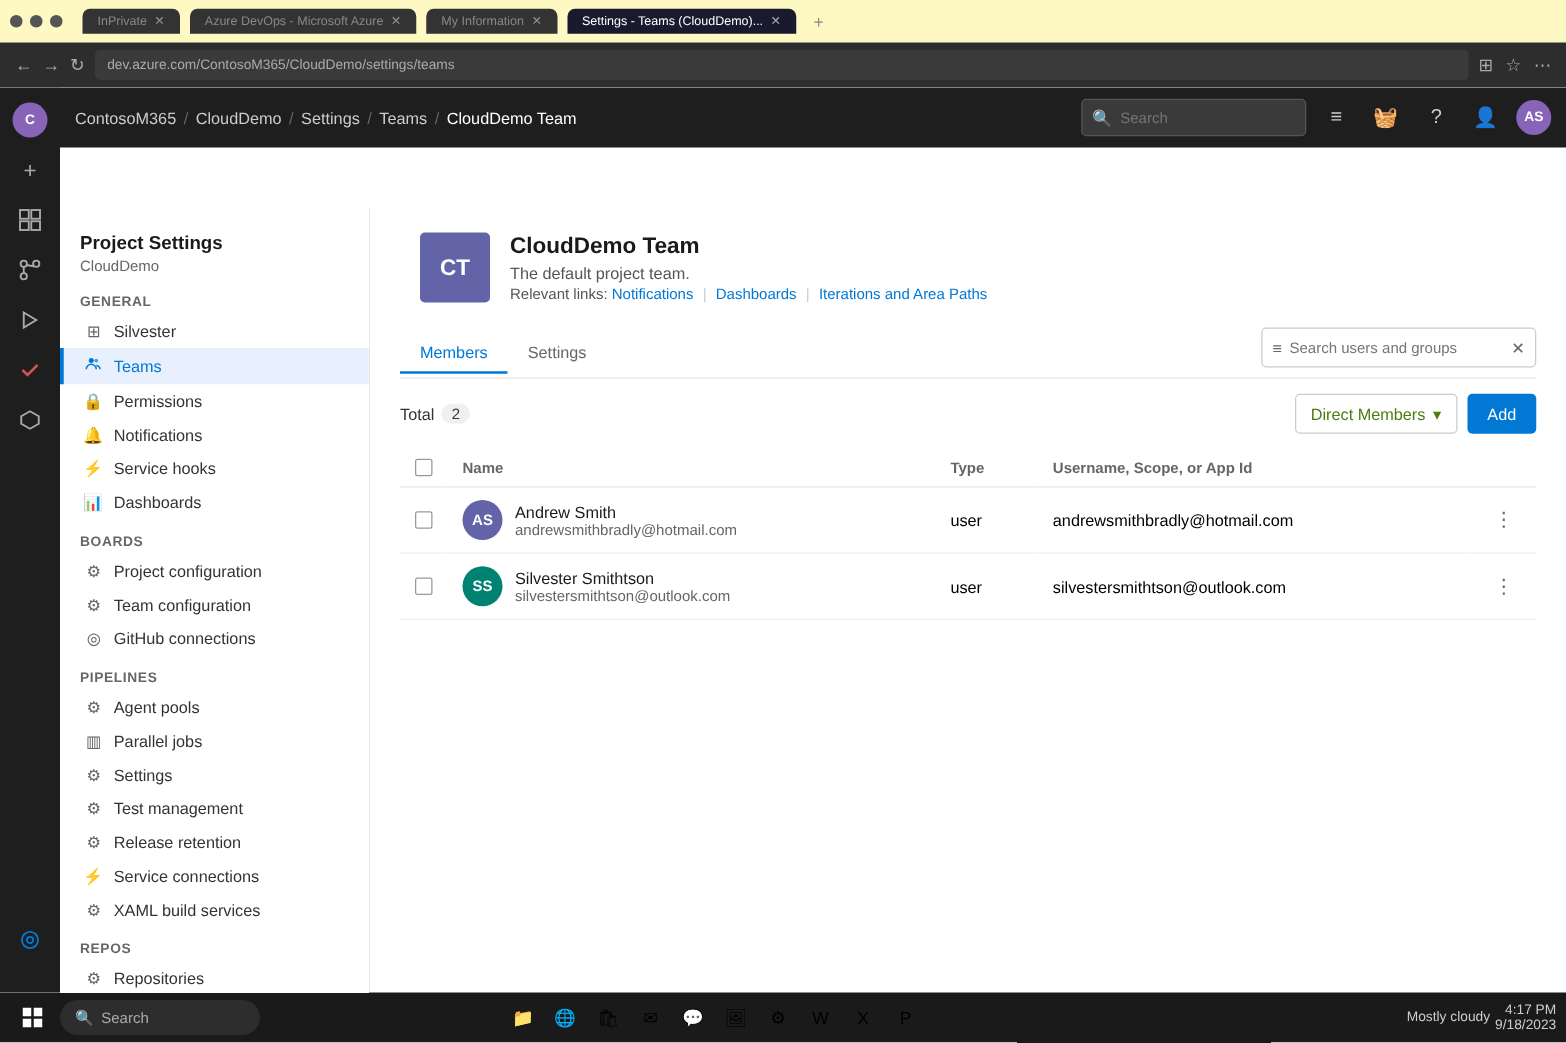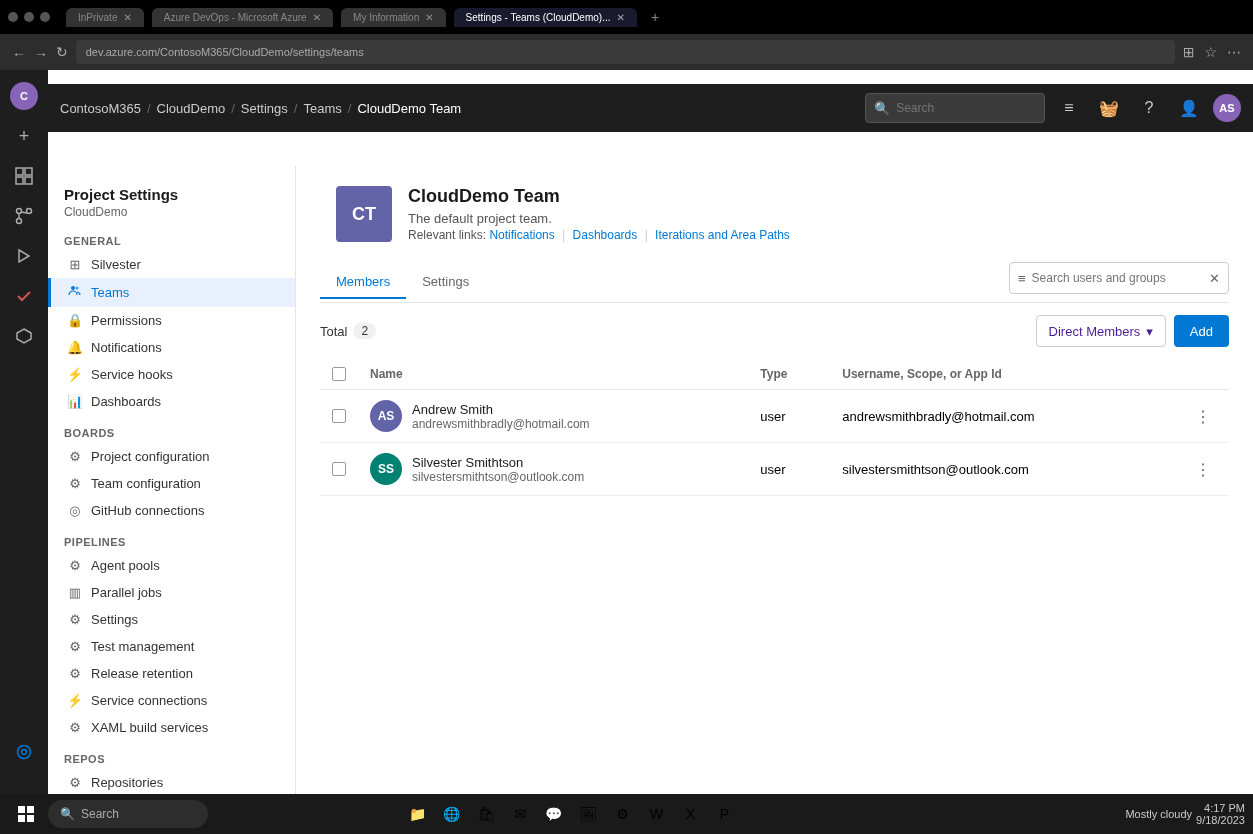--- a/index.html
+++ b/index.html
@@ -1,19 +1,19 @@
 <!DOCTYPE html>
 <html><head>
   <meta charset="utf-8">
   <style>
     * { box-sizing: border-box; margin: 0; padding: 0; }
     body { font-family: 'Segoe UI', sans-serif; font-size: 13px; background: #fff; display: flex; flex-direction: column; height: 834px; overflow: hidden; }
 
     
-    .browser-chrome { background: #000000; height: 34px; display: flex; align-items: center; padding: 0 8px; gap: 8px; }
+    .browser-chrome { background: #fef9c3; height: 34px; display: flex; align-items: center; padding: 0 8px; gap: 8px; }
     .browser-tab { background: #333; color: #ccc; font-size: 11px; padding: 4px 12px; border-radius: 6px 6px 0 0; display: flex; align-items: center; gap: 6px; }
     .browser-tab.active { background: #1a1a2e; color: #fff; }
     .tab-close { font-size: 10px; opacity: 0.6; }
     .browser-controls { display: flex; align-items: center; gap: 6px; margin-right: 8px; }
     .ctrl-dot { width: 10px; height: 10px; border-radius: 50%; background: #555; }
 
     
     .address-bar-row { background: #2d2d2d; height: 36px; display: flex; align-items: center; padding: 0 12px; gap: 8px; }
     .address-input { flex: 1; background: #3a3a3a; border: none; border-radius: 4px; color: #aaa; font-size: 11px; padding: 4px 10px; height: 24px; }
     .nav-icons { display: flex; gap: 10px; margin-left: auto; }
@@ -73,21 +73,21 @@
     .tab { padding: 8px 16px; font-size: 13px; cursor: pointer; color: #666; border-bottom: 2px solid transparent; margin-bottom: -1px; }
     .tab.active { color: #0078d4; border-bottom-color: #0078d4; font-weight: 500; }
 
     
     .members-toolbar { display: flex; align-items: center; justify-content: space-between; margin-bottom: 12px; }
     .total-badge { display: flex; align-items: center; gap: 6px; font-size: 13px; color: #333; }
     .count-badge { background: #f0f0f0; border-radius: 10px; padding: 1px 8px; font-size: 12px; color: #333; }
     .toolbar-right { display: flex; align-items: center; gap: 8px; }
     .search-members { border: 1px solid #ccc; border-radius: 4px; display: flex; align-items: center; padding: 0 8px; height: 32px; gap: 6px; width: 220px; background: #fff; }
     .search-members input { border: none; outline: none; font-size: 13px; flex: 1; color: #333; }
-    .direct-members-btn { border: 1px solid #ccc; border-radius: 4px; padding: 0 12px; height: 32px; display: flex; align-items: center; gap: 6px; cursor: pointer; font-size: 13px; color: #4c1d95; background: #fff; }
+    .direct-members-btn { border: 1px solid #ccc; border-radius: 4px; padding: 0 12px; height: 32px; display: flex; align-items: center; gap: 6px; cursor: pointer; font-size: 13px; color: #4d7c0f; background: #fff; }
     .add-btn { background: #0078d4; color: #fff; border: none; border-radius: 4px; padding: 0 16px; height: 32px; font-size: 13px; cursor: pointer; font-weight: 500; }
 
     
     .members-table { width: 100%; border-collapse: collapse; }
     .members-table th { text-align: left; padding: 8px 12px; font-size: 12px; font-weight: 700; color: #666; border-bottom: 1px solid #e5e5e5; }
     .members-table td { padding: 10px 12px; border-bottom: 1px solid #f0f0f0; vertical-align: middle; }
     .member-cell { display: flex; align-items: center; gap: 10px; }
     .member-avatar { width: 32px; height: 32px; border-radius: 50%; display: flex; align-items: center; justify-content: center; font-size: 12px; font-weight: 600; color: #fff; flex-shrink: 0; }
     .member-name { font-size: 13px; color: #1a1a1a; font-weight: 500; }
     .member-email { font-size: 12px; color: #666; }
@@ -189,21 +189,21 @@
       <div class="rail-icon settings-active" style="color:#0078d4;">
         <svg width="16" height="16" viewBox="0 0 16 16">
             <path d="M8 5.5a2.5 2.5 0 100 5 2.5 2.5 0 000-5zM1.5 8a6.5 6.5 0 1013 0 6.5 6.5 0 00-13 0z" fill="none" stroke="currentColor" stroke-width="1.5"></path>
           </svg>
       </div>
     </div>
   </div>
 
   <div style="flex:1;display:flex;flex-direction:column;overflow:hidden;">
 
-    <div class="app-header" style="position:relative;top:14px;left:0;">
+    <div class="app-header" style="position:relative;top:0;left:0;">
       <div class="breadcrumb">
         <span class="breadcrumb-item">ContosoM365</span>
         <span class="breadcrumb-sep">/</span>
         <span class="breadcrumb-item">CloudDemo</span>
         <span class="breadcrumb-sep">/</span>
         <span class="breadcrumb-item">Settings</span>
         <span class="breadcrumb-sep">/</span>
         <span class="breadcrumb-item">Teams</span>
         <span class="breadcrumb-sep">/</span>
         <span class="breadcrumb-item current">CloudDemo Team</span>

